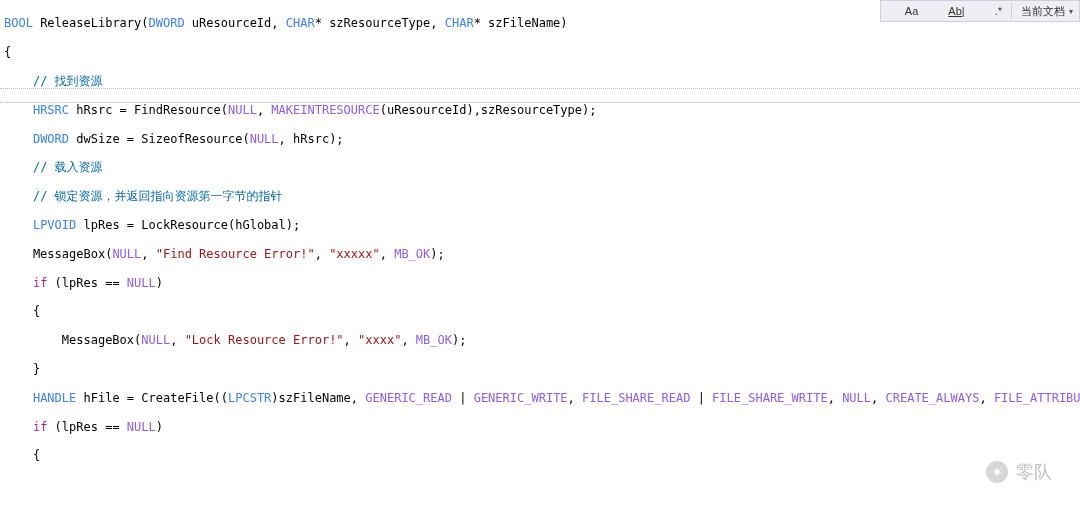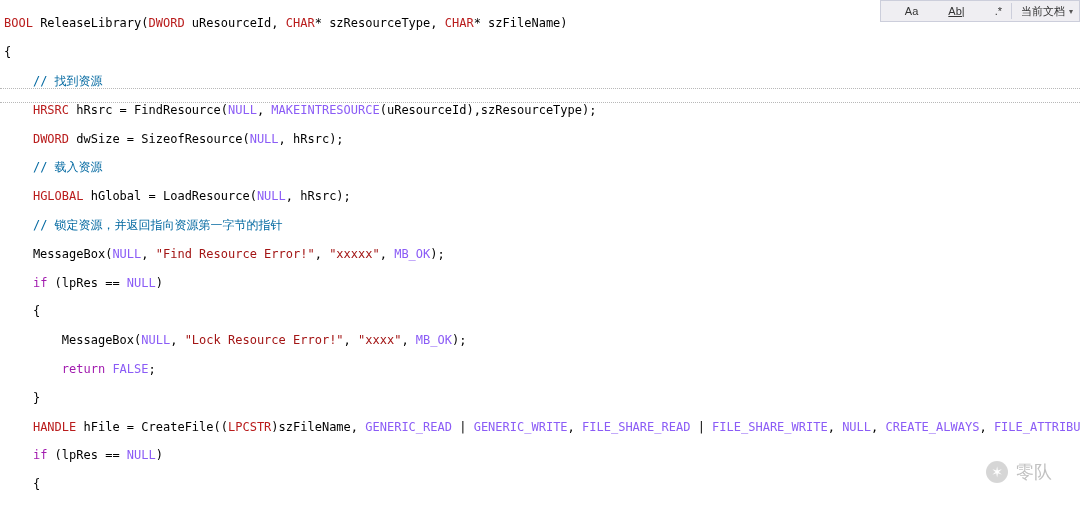--- a/index.html
+++ b/index.html
@@ -44,21 +44,21 @@
     left: 0;
     width: 1080px;
     height: 14.4px;
     border-top: 1px dotted #b8b8b8;
     border-bottom: 1px dotted #b8b8b8;
     background: rgba(0,0,0,0);
     z-index: 0;
   }
   .code-line { position: relative; z-index: 1; height:14.4px; }
   .kw { color: #a21caf; }       
-  .type { color: #b91c1c; }     
+  .type { color: #3b82f6; }     
   .macro { color: #8b5cf6; }    
   .str { color: #a31515; }      
   .comment { color: #0369a1; }
 
   .watermark {
     position: absolute;
     right: 28px;
     bottom: 24px;
     display: flex;
     align-items: center;
@@ -80,27 +80,26 @@
 
 <div class="highlight-line" style="top:calc(2px + 14.4px * 6);"></div>
 
 <div class="editor">
 <div class="code-line"><span class="type">BOOL</span><span> ReleaseLibrary(</span><span class="type">DWORD</span><span> uResourceId, </span><span class="type">CHAR</span><span>* szResourceType, </span><span class="type">CHAR</span><span>* szFileName)</span></div>
 <div class="code-line"><span>{</span></div>
 <div class="code-line"><span>    </span><span class="comment">// 找到资源</span></div>
 <div class="code-line"><span>    </span><span class="type">HRSRC</span><span> hRsrc = FindResource(</span><span class="macro">NULL</span><span>, </span><span class="macro">MAKEINTRESOURCE</span><span>(uResourceId),szResourceType);</span></div>
 <div class="code-line"><span>    </span><span class="type">DWORD</span><span> dwSize = SizeofResource(</span><span class="macro">NULL</span><span>, hRsrc);</span></div>
 <div class="code-line"><span>    </span><span class="comment">// 载入资源</span></div>
-<div class="code-line"><span>    </span><span class="type">HGLOBAL</span><span> hGlobal = LoadResource(</span><span class="macro">NULL</span><span>, hRsrc);</span></div>
 <div class="code-line"><span>    </span><span class="comment">// 锁定资源，并返回指向资源第一字节的指针</span></div>
+<div class="code-line"><span>    </span><span class="type">LPVOID</span><span> lpRes = LockResource(hGlobal);</span></div>
 <div class="code-line"><span>    MessageBox(</span><span class="macro">NULL</span><span>, </span><span class="str">"Find Resource Error!"</span><span>, </span><span class="str">"xxxxx"</span><span>, </span><span class="macro">MB_OK</span><span>);</span></div>
 <div class="code-line"><span>    </span><span class="kw">if</span><span> (lpRes == </span><span class="macro">NULL</span><span>)</span></div>
 <div class="code-line"><span>    {</span></div>
 <div class="code-line"><span>        MessageBox(</span><span class="macro">NULL</span><span>, </span><span class="str">"Lock Resource Error!"</span><span>, </span><span class="str">"xxxx"</span><span>, </span><span class="macro">MB_OK</span><span>);</span></div>
-<div class="code-line"><span>        </span><span class="kw">return</span><span> </span><span class="macro">FALSE</span><span>;</span></div>
 <div class="code-line"><span>    }</span></div>
 <div class="code-line"><span>    </span><span class="type">HANDLE</span><span> hFile = CreateFile((</span><span class="type">LPCSTR</span><span>)szFileName, </span><span class="macro">GENERIC_READ</span><span> | </span><span class="macro">GENERIC_WRITE</span><span>, </span><span class="macro">FILE_SHARE_READ</span><span> | </span><span class="macro">FILE_SHARE_WRITE</span><span>, </span><span class="macro">NULL</span><span>, </span><span class="macro">CREATE_ALWAYS</span><span>, </span><span class="macro">FILE_ATTRIBUTE_NORMAL</span></div>
 <div class="code-line"><span>    </span><span class="kw">if</span><span> (lpRes == </span><span class="macro">NULL</span><span>)</span></div>
 <div class="code-line"><span>    {</span></div>
 
 
 
 
 
 

